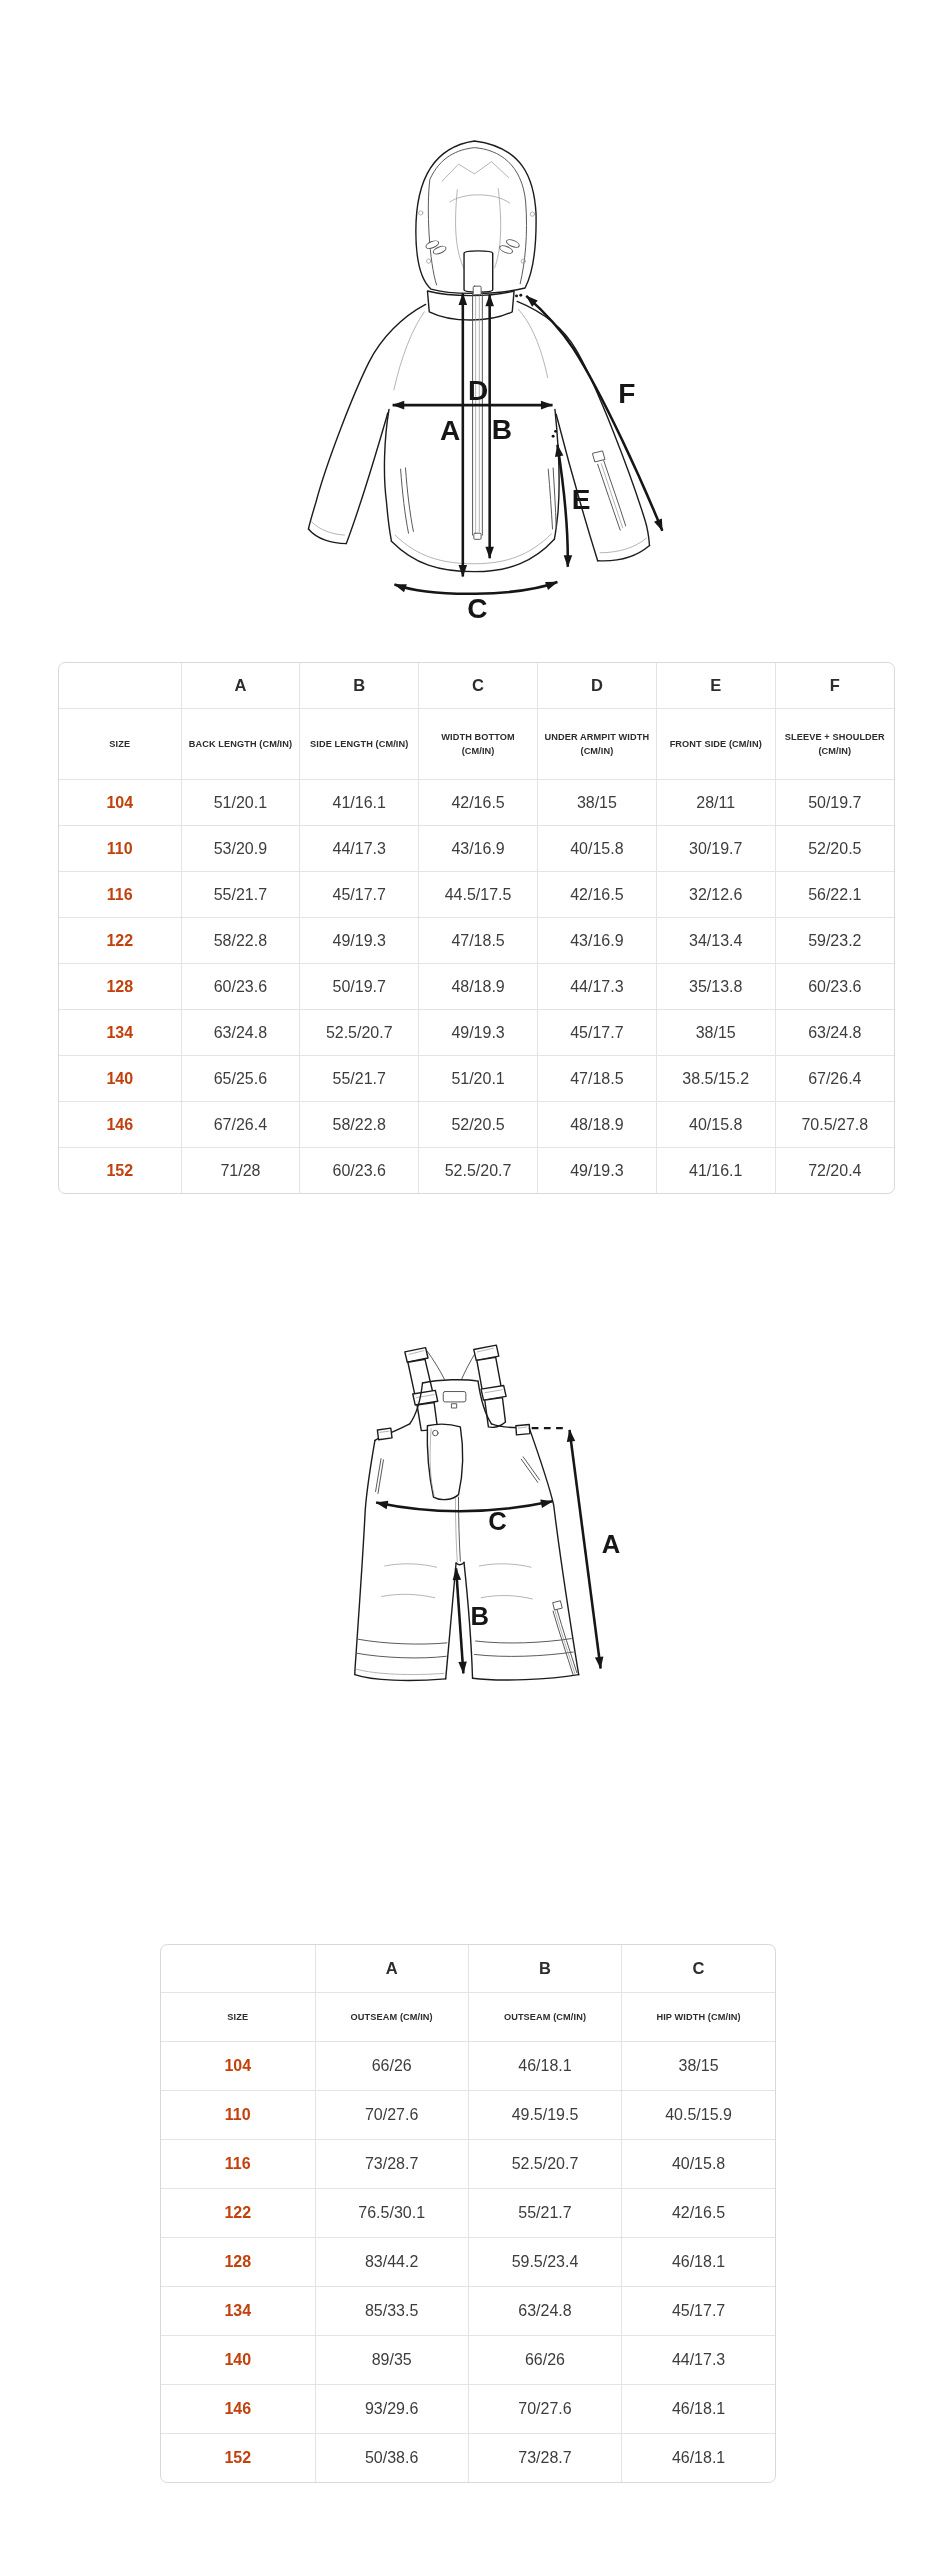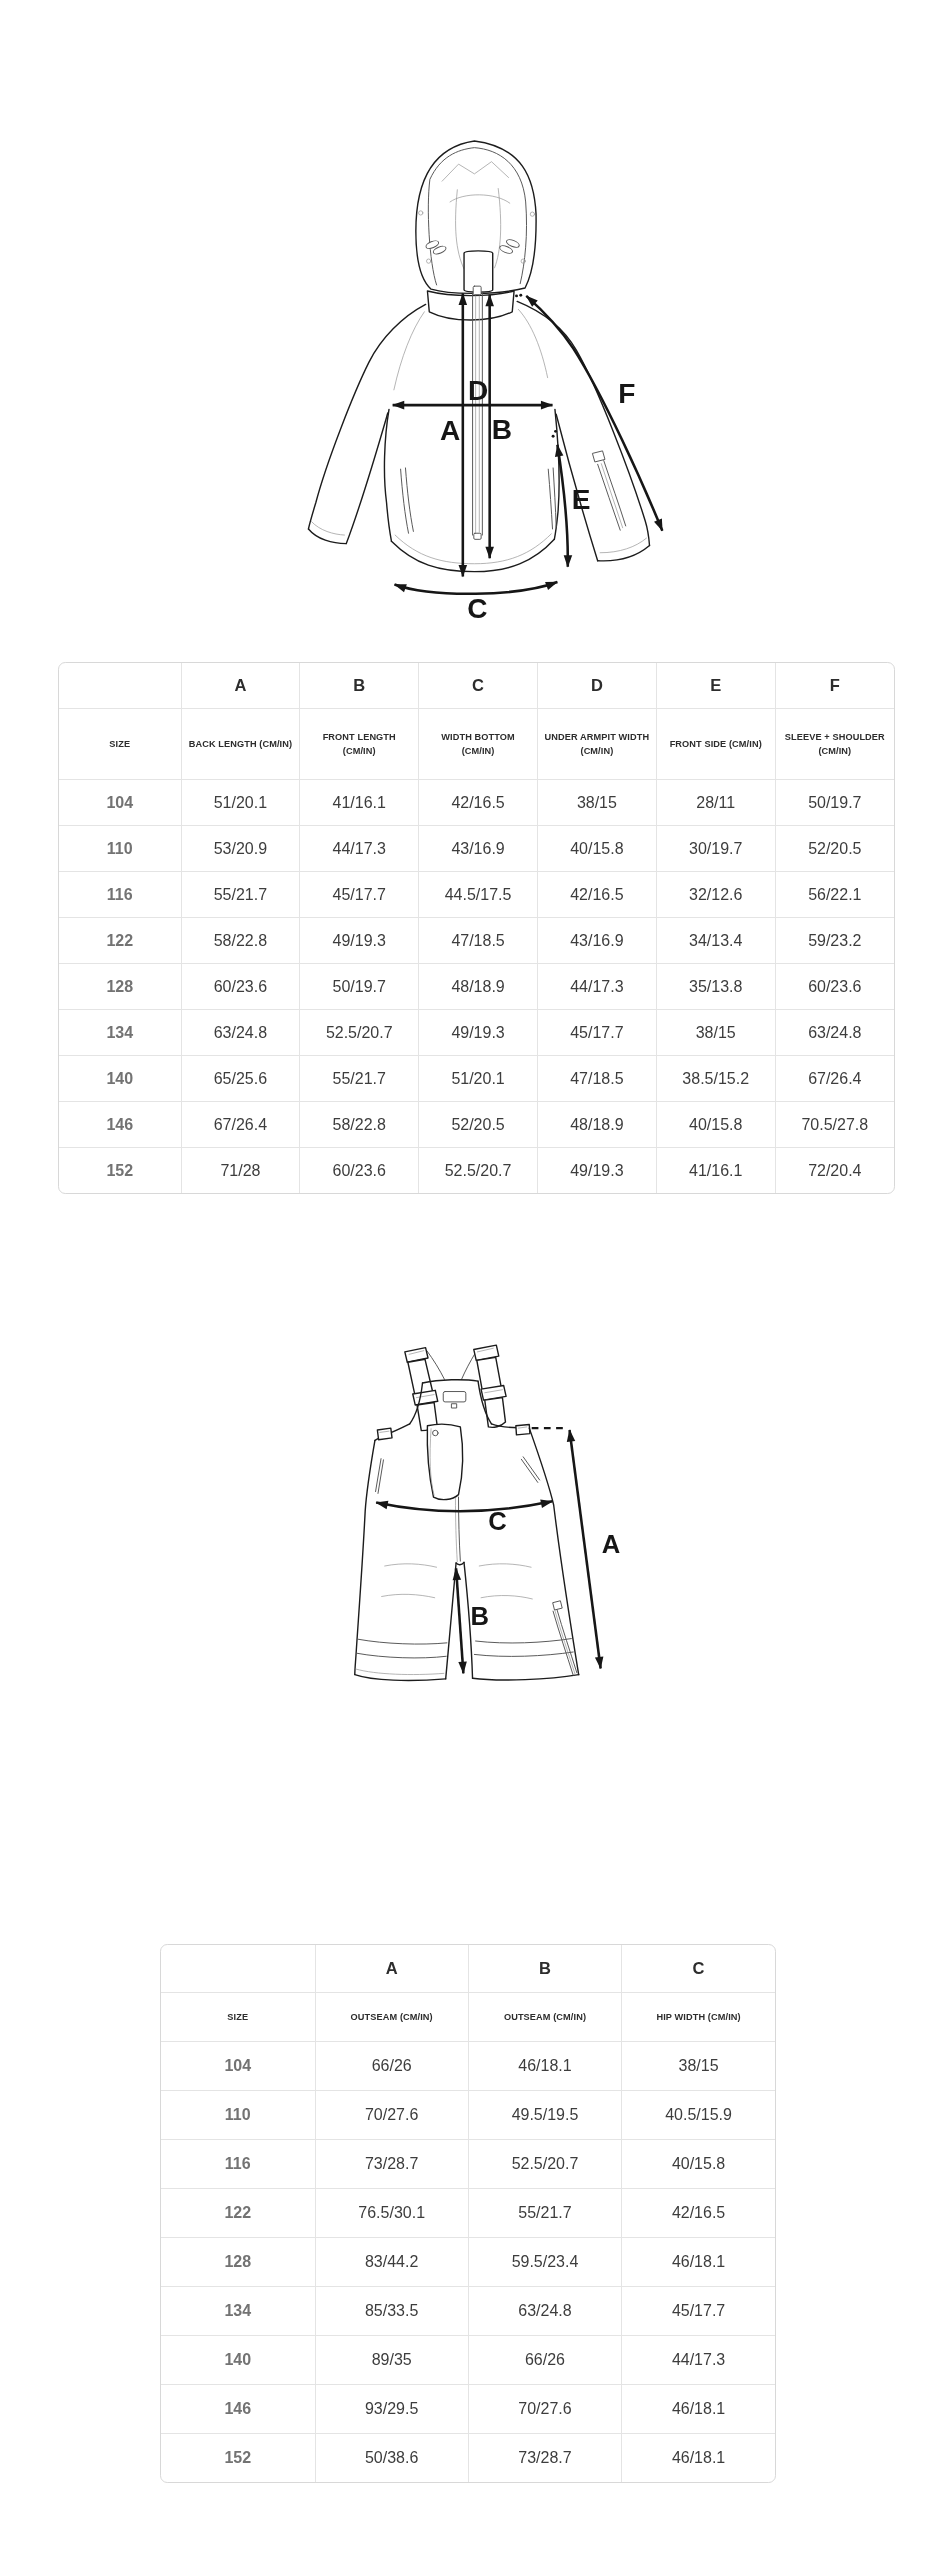--- a/index.html
+++ b/index.html
@@ -12,21 +12,21 @@
         padding:0 6.1px;color:#3d3d3d;font-weight:400;}
   tr td:first-child, tr th:first-child{border-left:none;}
   tr:first-child th{border-top:none;}
   .t1 .r-letters th{height:45px;font-size:16.5px;font-weight:700;color:#2d2d2d;}
   .t1 .r-heads th{height:70px;font-size:9.2px;font-weight:700;color:#2d2d2d;line-height:1.55;letter-spacing:0.1px;}
   .t1 td{height:45px;font-size:16px;}
   .t2 .r-letters th{height:47px;font-size:16.5px;font-weight:700;color:#2d2d2d;}
   .t2 .r-heads th{height:48px;font-size:9.2px;font-weight:700;color:#2d2d2d;line-height:1.55;letter-spacing:0.1px;}
   .t2 td{height:48px;font-size:16px;}
   th.size-head{font-size:17px;font-weight:700;color:#2d2d2d;letter-spacing:0.3px;}
-  td.size-col{font-weight:700;color:#737373;}
+  td.size-col{font-weight:700;color:#c2410c;}
   .gline{fill:none;stroke:#1c1c1c;stroke-width:2.3;stroke-linecap:round;stroke-linejoin:round;}
   .mline{fill:none;stroke:#555;stroke-width:1.6;stroke-linecap:round;stroke-linejoin:round;}
   .lline{fill:none;stroke:#9a9a9a;stroke-width:1.2;stroke-linecap:round;stroke-linejoin:round;}
   .arrow{fill:none;stroke:#161616;stroke-width:4.2;stroke-linecap:butt;}
   .dash{fill:none;stroke:#161616;stroke-width:3.6;stroke-dasharray:11 9;}
   .mlabel{font-family:"Liberation Sans",sans-serif;font-weight:700;fill:#161616;text-anchor:middle;}
   .wfill{fill:#ffffff;}
 </style>
 </head>
 <body>
@@ -146,21 +146,21 @@
         <th>A</th>
         <th>B</th>
         <th>C</th>
         <th>D</th>
         <th>E</th>
         <th>F</th>
       </tr>
       <tr class="r-heads">
         <th class="size-head">SIZE</th>
         <th>BACK LENGTH (CM/IN)</th>
-        <th>FRONT LENGTH (CM/IN)</th>
+        <th>SIDE LENGTH (CM/IN)</th>
         <th>WIDTH BOTTOM (CM/IN)</th>
         <th>UNDER ARMPIT WIDTH (CM/IN)</th>
         <th>FRONT SIDE (CM/IN)</th>
         <th>SLEEVE + SHOULDER (CM/IN)</th>
       </tr>
       <tr>
         <td class="size-col">104</td>
         <td>51/20.1</td>
         <td>41/16.1</td>
         <td>42/16.5</td>
@@ -398,21 +398,21 @@
         <td>45/17.7</td>
       </tr>
       <tr>
         <td class="size-col">140</td>
         <td>89/35</td>
         <td>66/26</td>
         <td>44/17.3</td>
       </tr>
       <tr>
         <td class="size-col">146</td>
-        <td>93/29.5</td>
+        <td>93/29.6</td>
         <td>70/27.6</td>
         <td>46/18.1</td>
       </tr>
       <tr>
         <td class="size-col">152</td>
         <td>50/38.6</td>
         <td>73/28.7</td>
         <td>46/18.1</td>
       </tr>
     </tbody>

